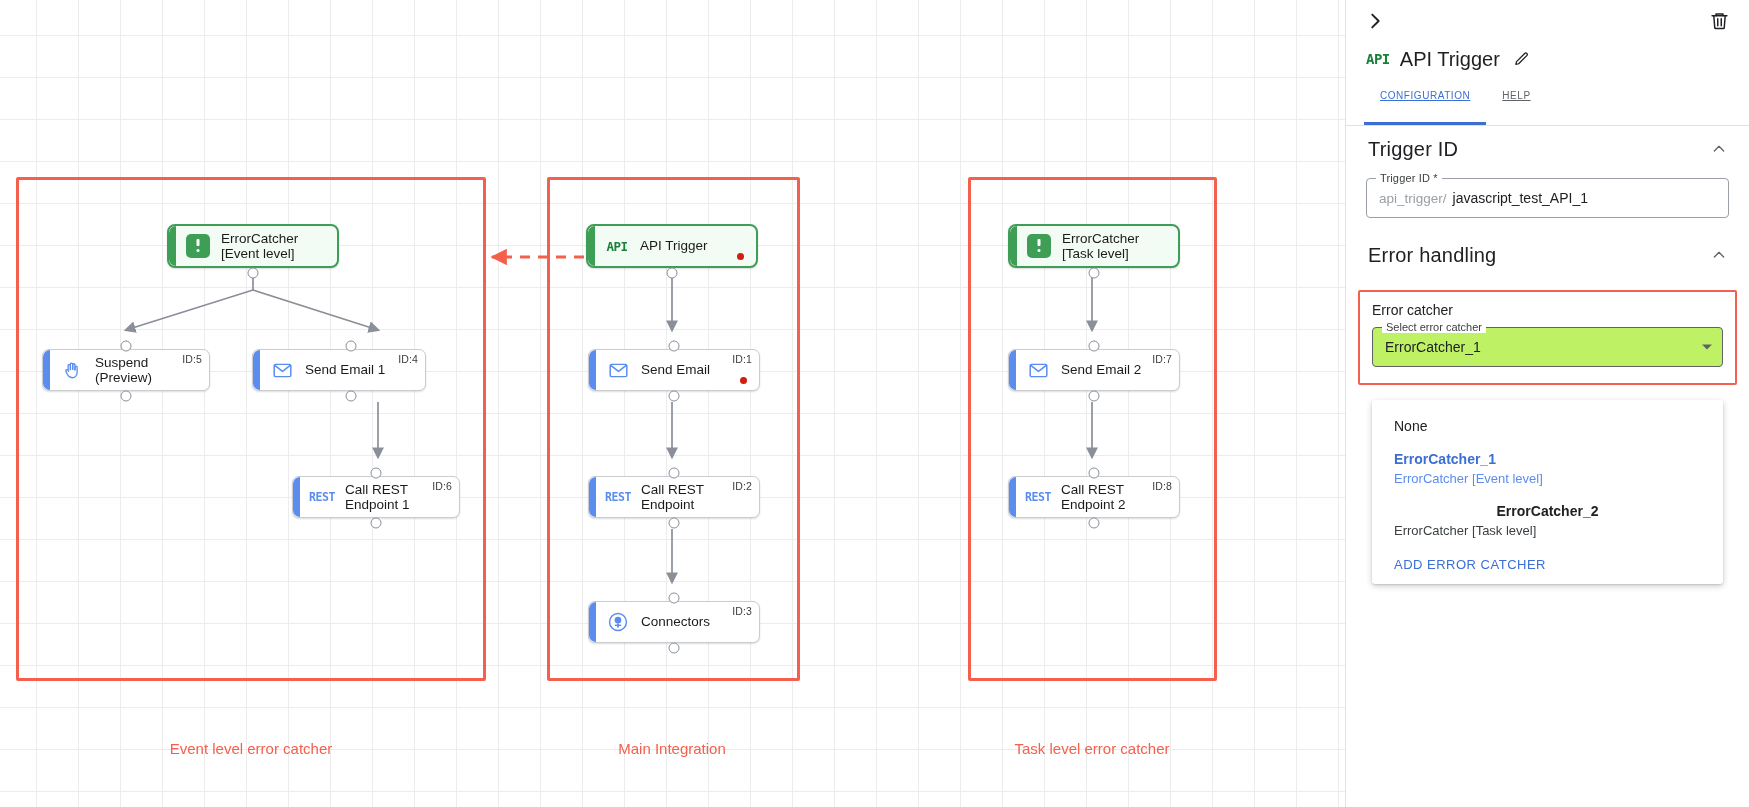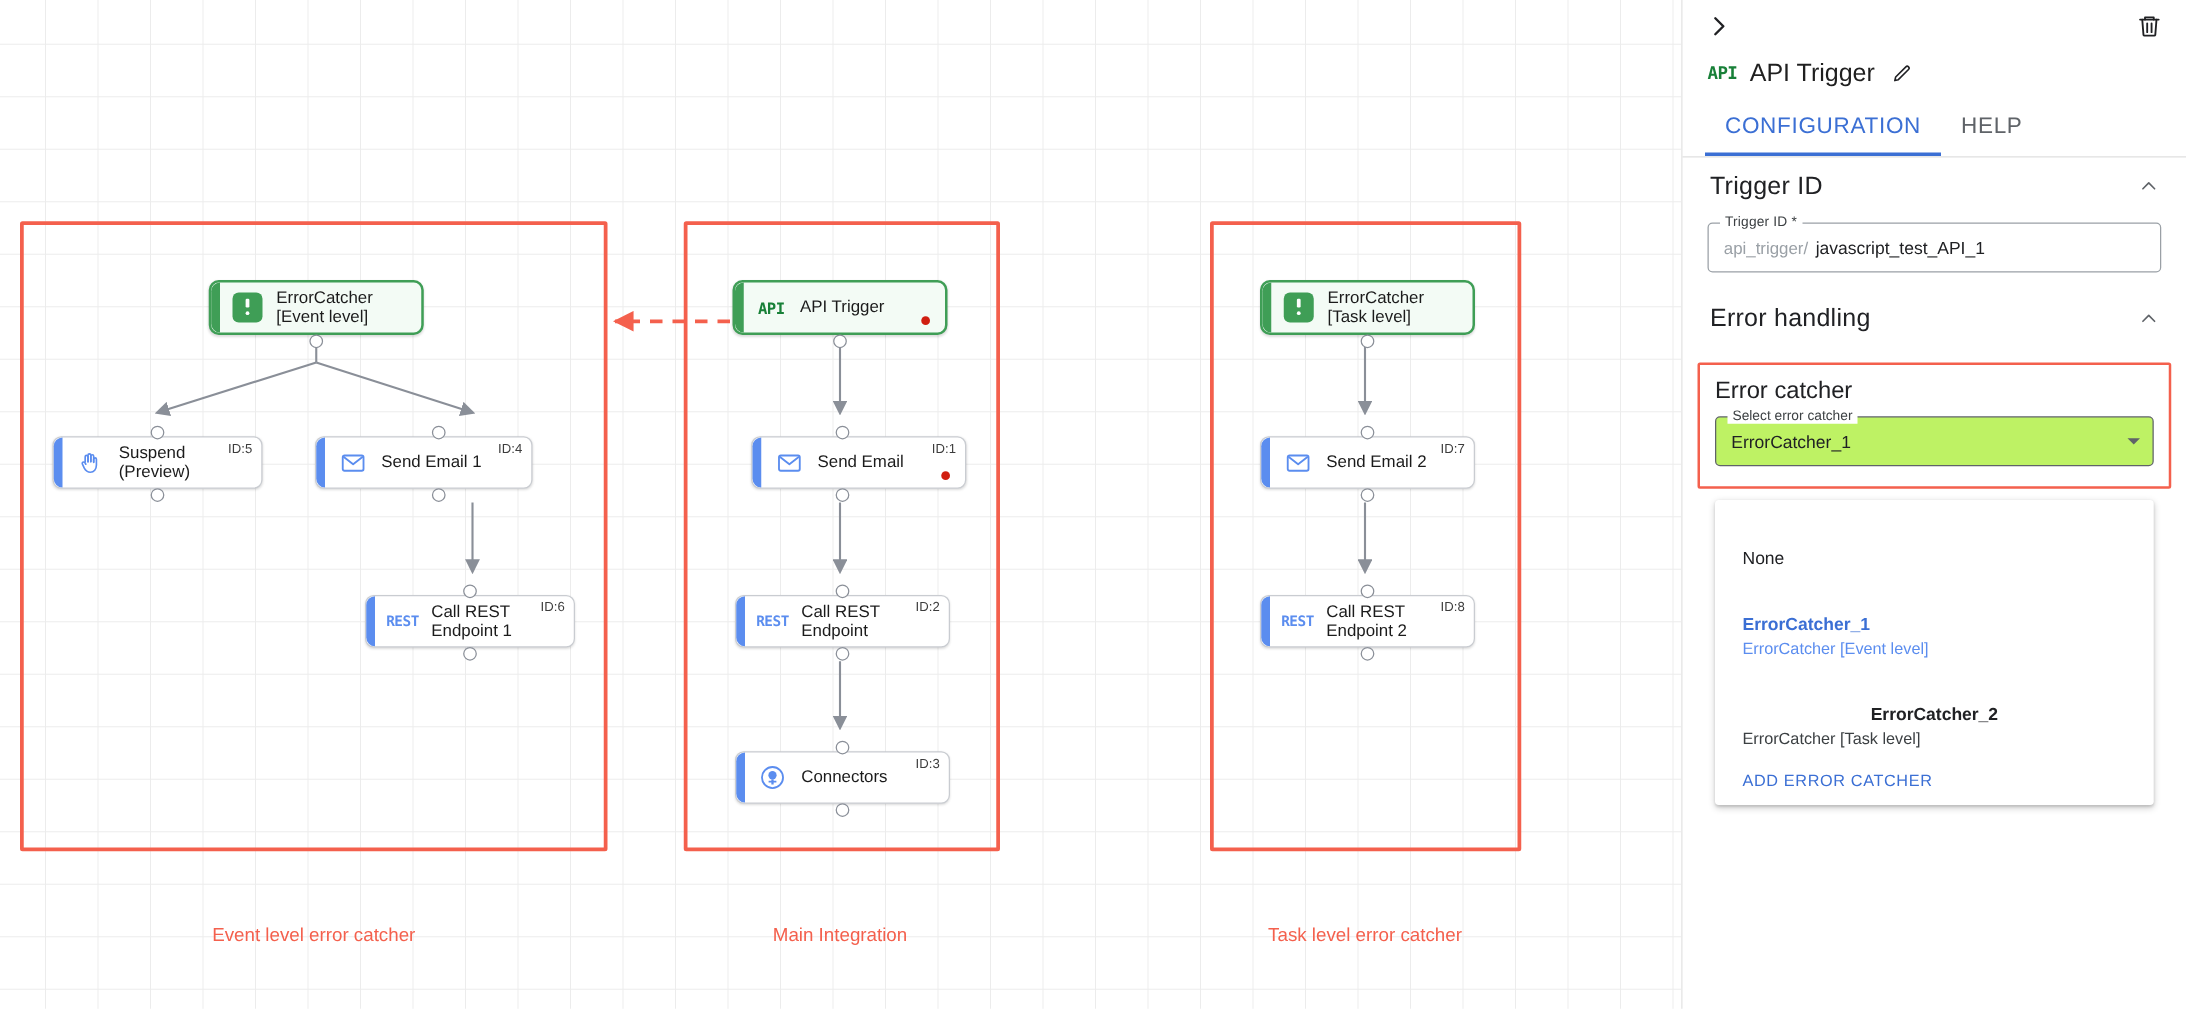--- a/index.html
+++ b/index.html
@@ -173,26 +173,27 @@
   .edit-pencil { width: 17px; height: 17px; cursor: pointer; margin-left: 3px; }
 
   .tabs {
     display: flex;
     margin-top: 14px;
     border-bottom: 1px solid #e0e0e0;
     padding-left: 18px;
     height: 36px;
   }
   .tab {
-    font-size: 18px;
+    font-size: 10px;
     letter-spacing: .55px;
     color: #5f6368;
     padding: 0 16px 10px 16px;
     cursor: pointer;
     font-weight: 500;
+    text-decoration: underline;
   }
   .tab.active {
     color: #3b6fd4;
     box-shadow: inset 0 -3px 0 0 #3b6fd4;
   }
 
   .section-head {
     display: flex;
     align-items: center;
     justify-content: space-between;
@@ -236,21 +237,21 @@
   .fval { font-size: 14px; color: #202124; }
 
   .errorbox {
     margin: 12px 12px 0 12px;
     border: 2px solid #f4604d;
     border-radius: 2px;
     padding: 10px 12px 16px 12px;
     position: relative;
   }
   .errorbox .ec-title {
-    font-size: 19px;
+    font-size: 14px;
     color: #202124;
     margin-bottom: 9px;
   }
   .select-outlined {
     position: relative;
     border: 1px solid #5f6368;
     border-radius: 4px;
     height: 40px;
     display: flex;
     align-items: center;
@@ -285,21 +286,20 @@
     top: 108px;
     background: #ffffff;
     box-shadow: 0 2px 6px rgba(0,0,0,.20), 0 1px 2px rgba(0,0,0,.12);
     border-radius: 3px;
     padding: 10px 0 10px 0;
     z-index: 30;
   }
   .menu-item {
     padding: 7px 22px;
     cursor: pointer;
-    margin-top: 20px;
   }
   .mi-primary { font-size: 14px; color: #202124; line-height: 19px; }
   .mi-secondary { font-size: 13px; color: #3c4043; line-height: 19px; }
   .menu-item.sel .mi-primary { color: #3b6fd4; font-weight: 600; }
   .menu-item.sel .mi-secondary { color: #5b8def; }
   .menu-item.bold .mi-primary { font-weight: 600; text-align: center; }
   .menu-action {
     padding: 10px 22px 2px 22px;
     font-size: 13px;
     letter-spacing: .5px;
@@ -402,21 +402,21 @@
       <div class="port" style="left: 376px; top: 523px;"></div>
       <div class="node green" style="left: 586px; top: 224px; width: 172px;">
         <span class="stripe"></span>
         <span class="ico">
           <span class="api-ico">API</span>
         </span>
         <span class="nlabel">API Trigger</span>
         <span class="errdot"></span>
       </div>
       <div class="port" style="left: 672px; top: 273px;"></div>
-      <div class="node blue" style="left: 588px; top: 349px; width: 172px; margin-left: 13px;">
+      <div class="node blue" style="left: 588px; top: 349px; width: 172px;">
         <span class="stripe"></span>
         <span class="ico">
           <svg viewBox="0 0 24 24" width="21" height="21" fill="none" stroke="#5b8def" stroke-width="1.7" stroke-linejoin="round">
             <rect x="2.5" y="5" width="19" height="14" rx="1.6"></rect>
             <polyline points="3.2 6.2 12 13 20.8 6.2"></polyline>
           </svg>
         </span>
         <span class="nlabel">Send Email</span>
         <span class="nid">ID:1</span>
         <span class="errdot"></span>

